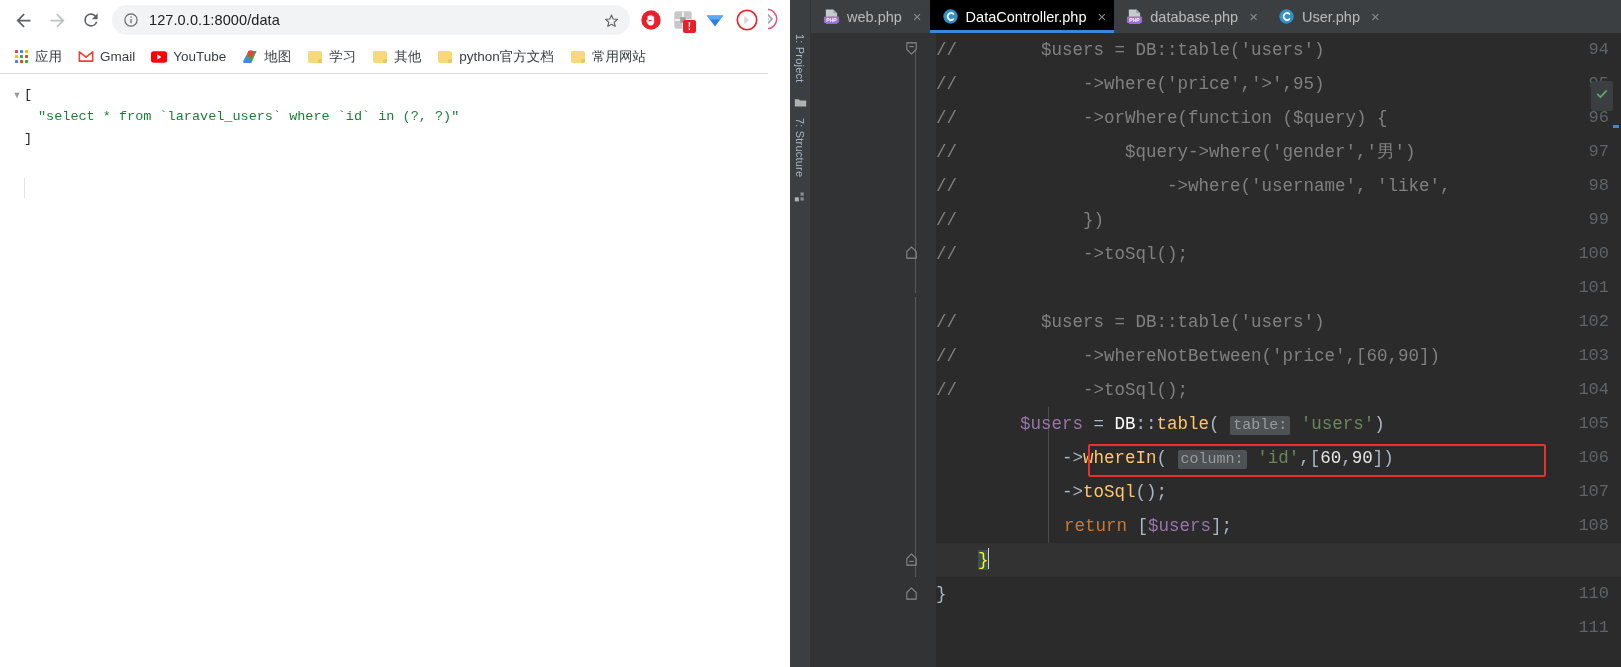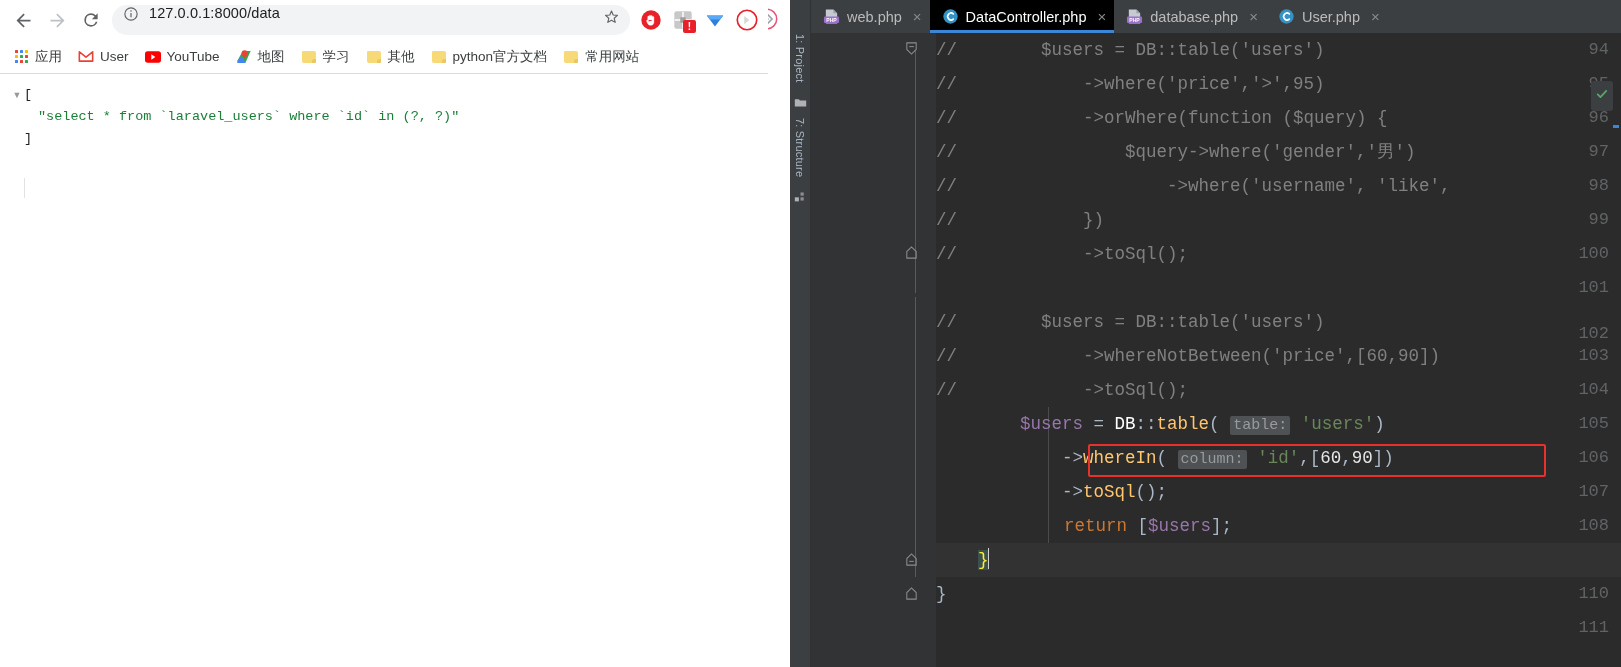--- a/index.html
+++ b/index.html
@@ -30,21 +30,21 @@
     display: flex; align-items: center; justify-content: center;
     border-radius: 50%;
     flex: 0 0 auto;
   }
   .navbtn svg { display: block; }
   .omnibox {
     flex: 1 1 auto;
     height: 30px;
     background: #f1f3f4;
     border-radius: 15px;
-    display: flex; 
+    display: flex; align-items: center;
     padding: 0 8px 0 10px;
     margin: 0 6px 0 4px;
     min-width: 0;
   }
   .omni-info {
     width: 18px; height: 18px;
     flex: 0 0 auto;
     margin-right: 9px;
     display: flex; align-items: center; justify-content: center;
   }
@@ -348,21 +348,21 @@
         </span>
         <span class="bm-label">应用</span>
       </div>
 
       <div class="bm">
         <span class="bm-ico">
           <svg width="16" height="13" viewBox="0 0 24 18">
             <path d="M2 2l10 8 10-8v14H2z" fill="#fff" stroke="#ea4335" stroke-width="2.4" stroke-linejoin="round"></path>
           </svg>
         </span>
-        <span class="bm-label">User</span>
+        <span class="bm-label">Gmail</span>
       </div>
 
       <div class="bm">
         <span class="bm-ico">
           <svg width="16" height="12" viewBox="0 0 24 17">
             <rect x="0" y="0" width="24" height="17" rx="4" fill="#ff0000"></rect>
             <path d="M9.5 4.5l6 4-6 4z" fill="#fff"></path>
           </svg>
         </span>
         <span class="bm-label">YouTube</span>
@@ -536,21 +536,21 @@
 
       <div>
         <div class="ln" style="top:0px">94</div>
         <div class="ln" style="top:34px">95</div>
         <div class="ln" style="top:68px">96</div>
         <div class="ln" style="top:102px">97</div>
         <div class="ln" style="top:136px">98</div>
         <div class="ln" style="top:170px">99</div>
         <div class="ln" style="top:204px">100</div>
         <div class="ln" style="top:238px">101</div>
-        <div class="ln" style="top:284px">102</div>
+        <div class="ln" style="top:272px">102</div>
         <div class="ln" style="top:306px">103</div>
         <div class="ln" style="top:340px">104</div>
         <div class="ln" style="top:374px">105</div>
         <div class="ln" style="top:408px">106</div>
         <div class="ln" style="top:442px">107</div>
         <div class="ln" style="top:476px">108</div>
         <div class="ln cur" style="top:510px">109</div>
         <div class="ln" style="top:544px">110</div>
         <div class="ln" style="top:578px">111</div>
       </div>

